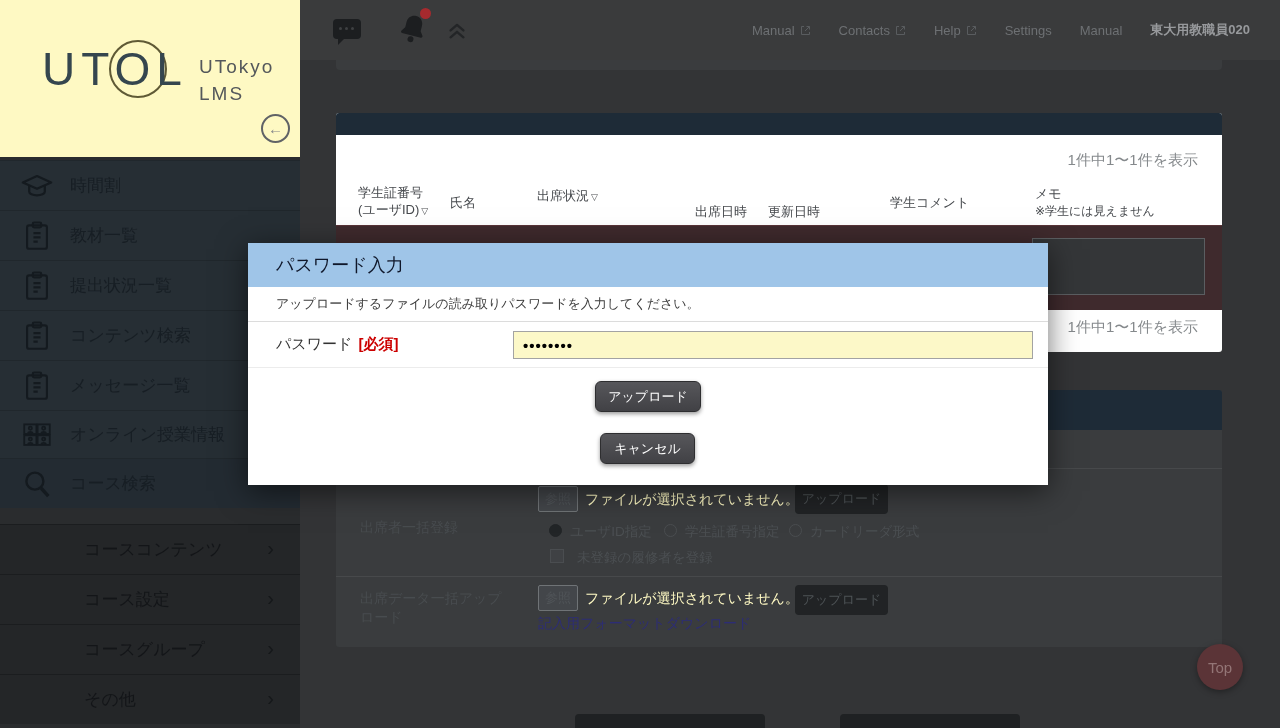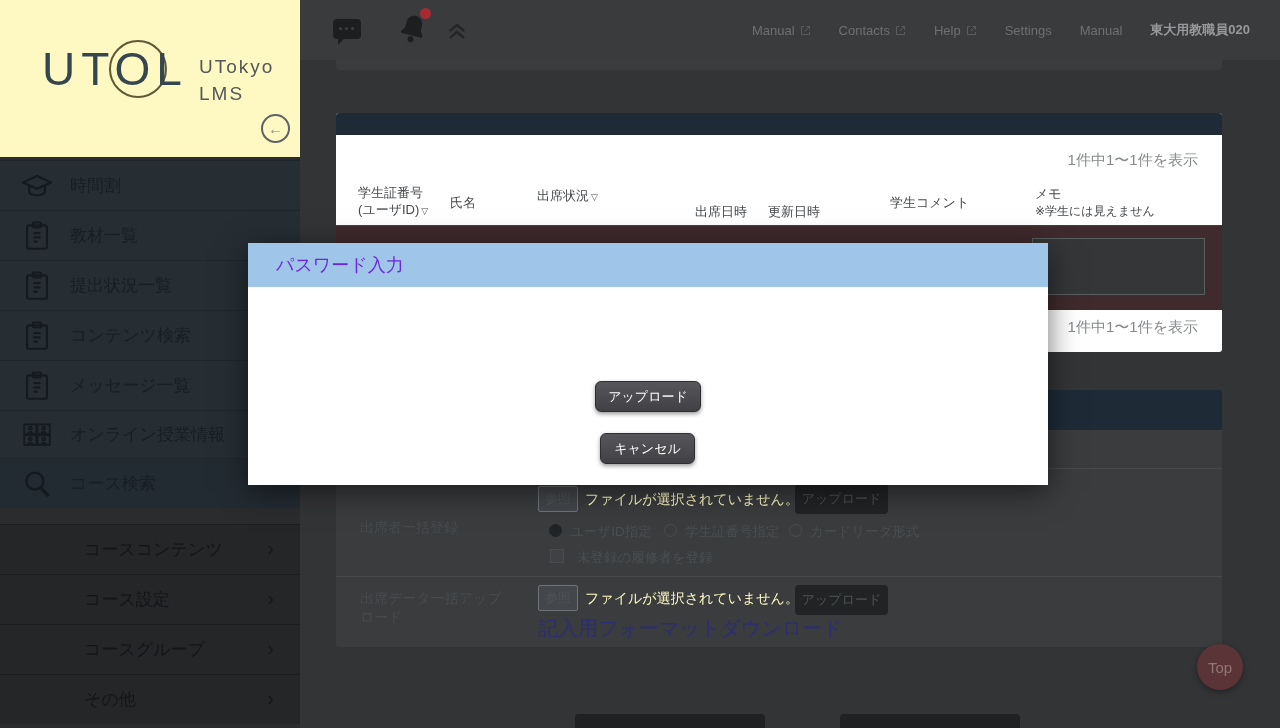--- a/index.html
+++ b/index.html
@@ -65,36 +65,36 @@
   .rlabel{position:absolute;left:24px;font-size:14px;color:#484c4f;line-height:19px;}
   .browse-btn{position:absolute;width:40px;height:26px;border:1px solid #6f7376;background:#43464a;
     color:#505458;font-size:13px;display:flex;align-items:center;justify-content:center;border-radius:2px;cursor:pointer;}
   .file-status{position:absolute;font-size:14px;color:#fef9c3;}
   .dim-upload{position:absolute;width:93px;height:30px;background:#212325;border-radius:4px;color:#4e5356;
     font-size:13px;display:flex;align-items:center;justify-content:center;cursor:pointer;}
   .radio{position:absolute;width:13px;height:13px;border-radius:50%;border:1px solid #4a4d50;}
   .radio.sel{background:#222527;border-color:#222527;}
   .ck{position:absolute;width:14px;height:14px;border:1px solid #4a4d50;background:#3f4144;}
   .opt-label{position:absolute;font-size:13.5px;color:#4b4f52;white-space:nowrap;}
-  .dl-link{position:absolute;font-size:20px;color:#2d2d75;cursor:pointer;}
+  .dl-link{position:absolute;font-size:14px;color:#2d2d75;cursor:pointer;}
   .instruction{position:absolute;left:0;top:620px;width:980px;text-align:center;font-size:14px;color:#4c5053;}
   .bottom-btn{position:absolute;top:654px;height:40px;background:#1f2123;border-radius:4px;color:#303437;
     font-size:13px;text-align:center;padding-top:13px;cursor:pointer;}
   .bb1{left:275px;width:190px;}
   .bb2{left:540px;width:180px;}
   .top-fab{position:absolute;left:897px;top:584px;width:46px;height:46px;border-radius:50%;background:#5b3437;
     color:#937576;font-size:15px;display:flex;align-items:center;justify-content:center;cursor:pointer;
     box-shadow:0 2px 6px rgba(0,0,0,0.35);text-align:right;}
 
   
   .backdrop{position:absolute;left:0;top:0;width:1280px;height:728px;background:rgba(0,0,0,0);}
   .modal{position:absolute;left:248px;top:243px;width:800px;height:242px;background:#ffffff;
     box-shadow:0 6px 28px rgba(0,0,0,0.55);}
   .modal-header{height:44px;background:#9fc5e8;display:flex;align-items:center;padding-left:28px;
-    font-size:18px;color:#6d28d9;text-align:center;}
+    font-size:18px;color:#0f172a;text-align:center;}
   .modal-desc{height:35px;display:flex;align-items:center;padding-left:28px;font-size:13px;color:#3c3c3c;
     border-bottom:1px solid #dcdcdc;}
   .modal-form{position:relative;height:46px;border-bottom:1px solid #ececec;display:flex;align-items:center;padding-left:28px;}
   .pw-label{font-size:15px;color:#333;}
   .req{color:#cc0000;font-weight:700;font-size:15px;margin-left:6px;}
   .pw-input{position:absolute;left:265px;top:9px;width:520px;height:28px;background:#fcf8c8;
     border:1px solid #a3a3a3;font-size:15px;font-weight:700;letter-spacing:1px;padding:0 9px;color:#000;}
   .m-btn{position:absolute;background:linear-gradient(#57575b,#414145);border:1px solid #2e2e30;border-radius:6px;
     color:#fff;font-size:13px;display:flex;align-items:center;justify-content:center;cursor:pointer;
     box-shadow:0 2px 4px rgba(0,0,0,0.4);}
@@ -325,17 +325,23 @@
 
     <div class="bottom-btn bb1">保存せずに前の画面に戻る</div>
     <div class="bottom-btn bb2">確認画面に進む</div>
     <div class="top-fab">Top</div>
   </div>
 
   <div class="backdrop"></div>
 
   <div class="modal">
     <div class="modal-header">パスワード入力</div>
+    <div class="modal-desc">アップロードするファイルの読み取りパスワードを入力してください。</div>
+    <div class="modal-form">
+      <span class="pw-label">パスワード</span>
+      <span class="req">[必須]</span>
+      <input class="pw-input" type="password" value="••••••••" style="">
+    </div>
     <div class="m-btn m-upload">アップロード</div>
     <div class="m-btn m-cancel">キャンセル</div>
   </div>
 
 </div>
 
 </body></html>

